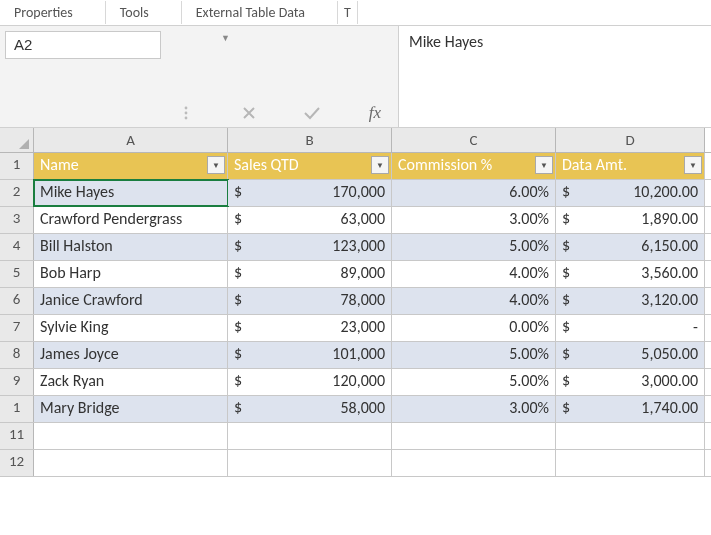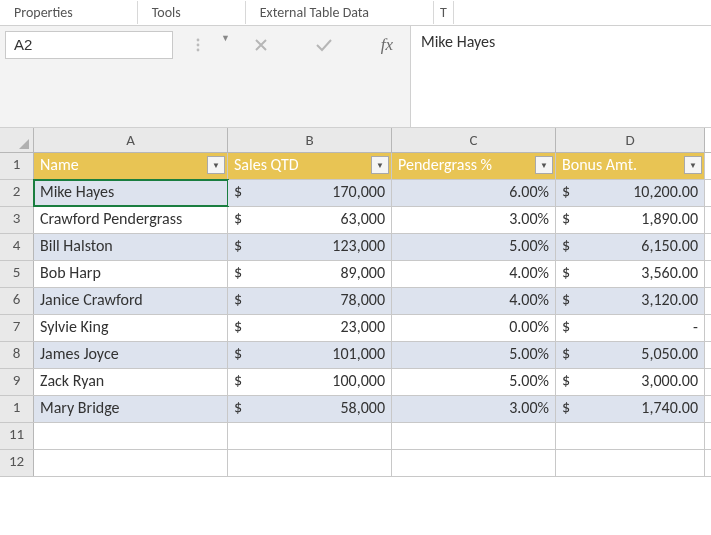--- a/index.html
+++ b/index.html
@@ -18,35 +18,35 @@
   height: 26px;
   align-items: center;
 }
 .ribbon-tab {
   padding: 3px 20px 3px 14px;
   border-right: 1px solid #d8d8d8;
   color: #555;
   font-size: 14px;
   cursor: pointer;
 }
-.ribbon-tab.wide { padding-right: 64px; }
+.ribbon-tab.wide { padding-right: 32px; }
 .formula-row {
   display: flex;
   align-items: stretch;
   border-bottom: 1px solid #d0d0d0;
   height: 102px;
   background: #f3f3f3;
 }
 .name-box-wrap {
   display: flex;
   align-items: flex-start;
   border: 1px solid #c9c9c9;
   background: #fff;
   margin: 5px 0 12px 5px;
-  width: 168px;
+  width: 156px;
   height: 28px;
 }
 .name-box {
   flex: 1;
   border: none;
   padding: 4px 8px;
   font-size: 15px;
   color: #333;
   outline: none;
   background: transparent;
@@ -54,21 +54,21 @@
 .name-box-dd {
   width: 18px;
   display: flex;
   align-items: center;
   justify-content: center;
   color: #888;
   font-size: 9px;
 }
 .fbar-controls {
   display: flex;
-  align-items: flex-start;
+  align-items: flex-end;
   padding-top: 5px;
   margin-left: 10px;
   gap: 33px;
 }
 .fbar-btn {
   width: 30px;
   height: 28px;
   display: flex;
   align-items: center;
   justify-content: center;
@@ -222,25 +222,25 @@
     <div class="row-h">1</div>
     <div class="cell header-cell c-a">
       <span>Name</span>
       <div class="filter-btn">▼</div>
     </div>
     <div class="cell header-cell c-b">
       <span>Sales QTD</span>
       <div class="filter-btn">▼</div>
     </div>
     <div class="cell header-cell c-c">
-      <span>Pendergrass %</span>
+      <span>Commission %</span>
       <div class="filter-btn">▼</div>
     </div>
     <div class="cell header-cell c-d">
-      <span>Bonus Amt.</span>
+      <span>Data Amt.</span>
       <div class="filter-btn">▼</div>
     </div>
   </div>
 
   <div id="data-rows">
       <div class="grid-row">
         <div class="row-h">2</div>
         <div class="cell c-a banded active-cell">Mike Hayes</div>
         <div class="cell c-b money banded">
           <span class="cur">$</span>
@@ -328,21 +328,21 @@
         <div class="cell c-d money banded">
           <span class="cur">$</span>
           <span class="val">5,050.00</span>
         </div>
       </div>
       <div class="grid-row">
         <div class="row-h">9</div>
         <div class="cell c-a">Zack Ryan</div>
         <div class="cell c-b money">
           <span class="cur">$</span>
-          <span class="val">100,000</span>
+          <span class="val">120,000</span>
         </div>
         <div class="cell c-c pct">5.00%</div>
         <div class="cell c-d money">
           <span class="cur">$</span>
           <span class="val">3,000.00</span>
         </div>
       </div>
       <div class="grid-row">
         <div class="row-h">1</div>
         <div class="cell c-a banded">Mary Bridge</div>

